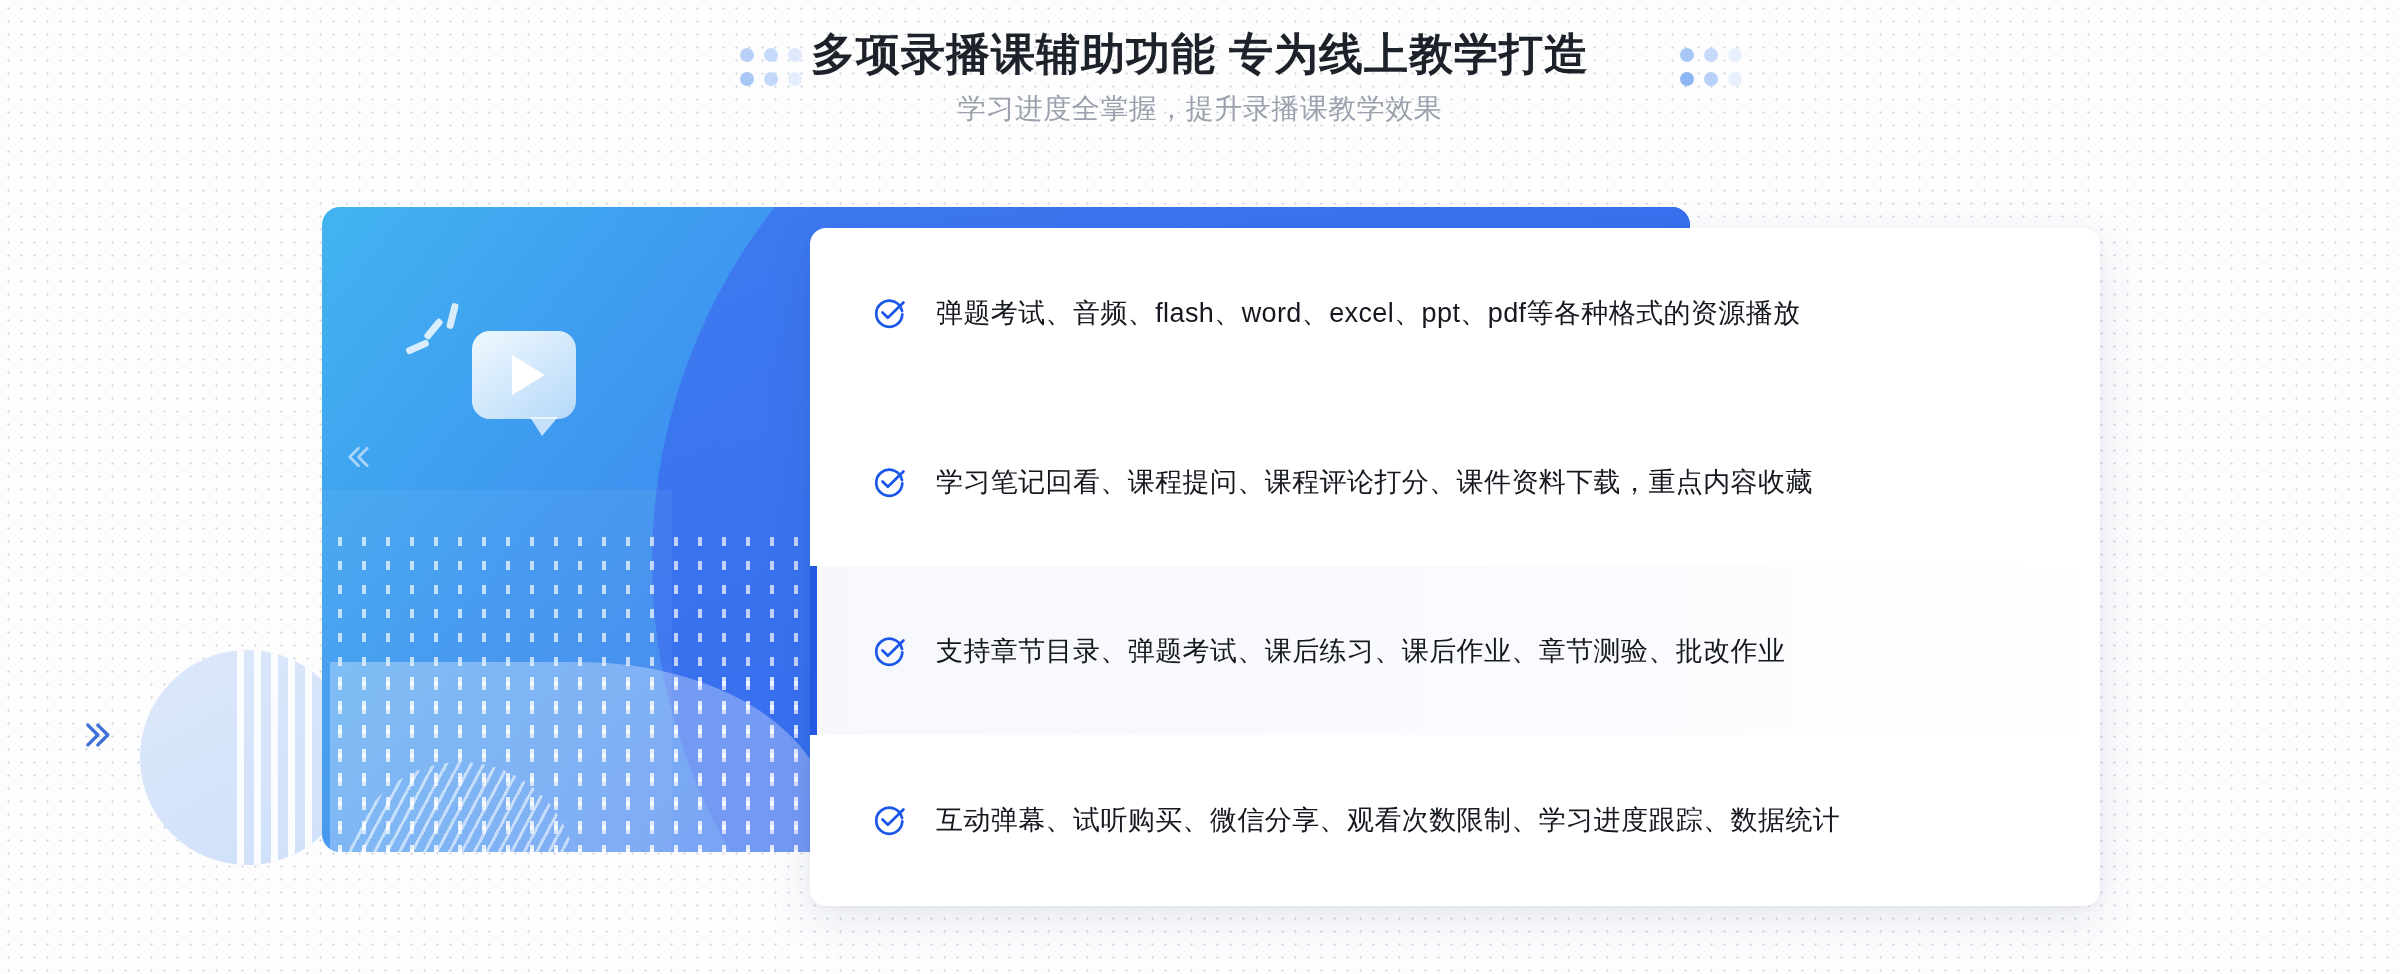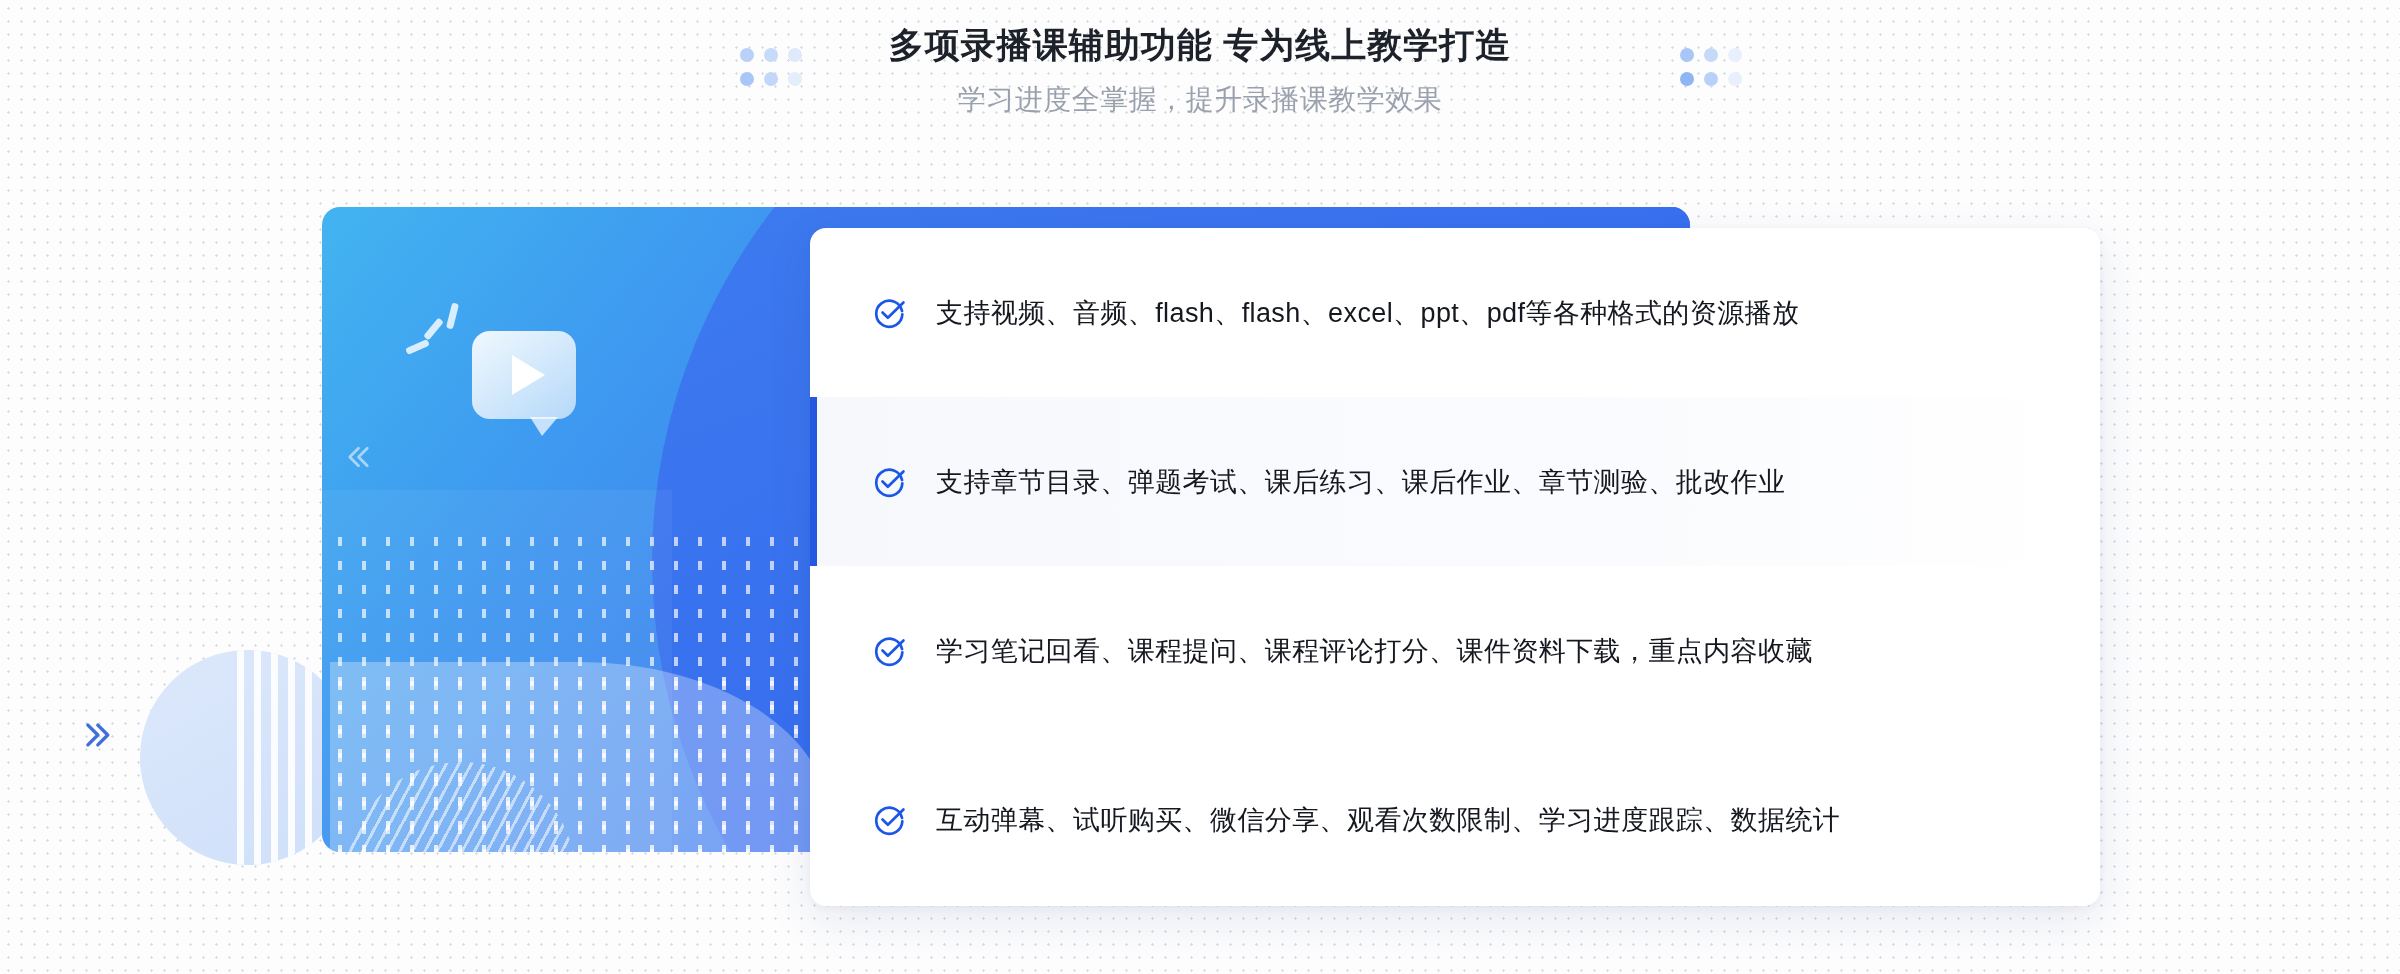--- a/index.html
+++ b/index.html
@@ -29,22 +29,22 @@
   #header {
     position: absolute;
     left: 0;
     top: 0;
     width: 2400px;
     height: 150px;
     text-align: center;
   }
   #page-title {
     margin: 0;
-    padding-top: 17px;
-    font-size: 35px;
+    padding-top: 26px;
+    font-size: 44px;
     line-height: 56px;
     font-weight: 700;
     color: #1d2129;
     letter-spacing: 1px;
   }
   #page-subtitle {
     margin: 0;
     padding-top: 14px;
     font-size: 28px;
     line-height: 26px;
@@ -419,42 +419,42 @@
     </svg>
   </div>
 
   <div id="feature-card">
 
     <div class="feature-row">
       <svg class="check-icon" viewBox="0 0 24 24" fill="none" stroke="currentColor" stroke-width="1.9" stroke-linecap="round" stroke-linejoin="round">
         <path d="M21.2 10.6A9.2 9.2 0 1 0 21.4 13"></path>
         <polyline points="7.4 11.6 11.2 15.4 22.2 4.6"></polyline>
       </svg>
-      <span class="feature-text">支持视频、音频、flash、flash、excel、ppt、pdf等各种格式的资源播放</span>
+      <span class="feature-text">弹题考试、音频、flash、word、excel、ppt、pdf等各种格式的资源播放</span>
+    </div>
+
+    <div class="feature-row">
+      <svg class="check-icon" viewBox="0 0 24 24" fill="none" stroke="currentColor" stroke-width="1.9" stroke-linecap="round" stroke-linejoin="round">
+        <path d="M21.2 10.6A9.2 9.2 0 1 0 21.4 13"></path>
+        <polyline points="7.4 11.6 11.2 15.4 22.2 4.6"></polyline>
+      </svg>
+      <span class="feature-text">学习笔记回看、课程提问、课程评论打分、课件资料下载，重点内容收藏</span>
     </div>
 
     <div class="feature-row active">
       <svg class="check-icon" viewBox="0 0 24 24" fill="none" stroke="currentColor" stroke-width="1.9" stroke-linecap="round" stroke-linejoin="round">
         <path d="M21.2 10.6A9.2 9.2 0 1 0 21.4 13"></path>
         <polyline points="7.4 11.6 11.2 15.4 22.2 4.6"></polyline>
       </svg>
       <span class="feature-text">支持章节目录、弹题考试、课后练习、课后作业、章节测验、批改作业</span>
     </div>
 
     <div class="feature-row">
       <svg class="check-icon" viewBox="0 0 24 24" fill="none" stroke="currentColor" stroke-width="1.9" stroke-linecap="round" stroke-linejoin="round">
         <path d="M21.2 10.6A9.2 9.2 0 1 0 21.4 13"></path>
         <polyline points="7.4 11.6 11.2 15.4 22.2 4.6"></polyline>
       </svg>
-      <span class="feature-text">学习笔记回看、课程提问、课程评论打分、课件资料下载，重点内容收藏</span>
-    </div>
-
-    <div class="feature-row">
-      <svg class="check-icon" viewBox="0 0 24 24" fill="none" stroke="currentColor" stroke-width="1.9" stroke-linecap="round" stroke-linejoin="round">
-        <path d="M21.2 10.6A9.2 9.2 0 1 0 21.4 13"></path>
-        <polyline points="7.4 11.6 11.2 15.4 22.2 4.6"></polyline>
-      </svg>
       <span class="feature-text">互动弹幕、试听购买、微信分享、观看次数限制、学习进度跟踪、数据统计</span>
     </div>
 
   </div>
 
 </div>
 
 </body></html>

